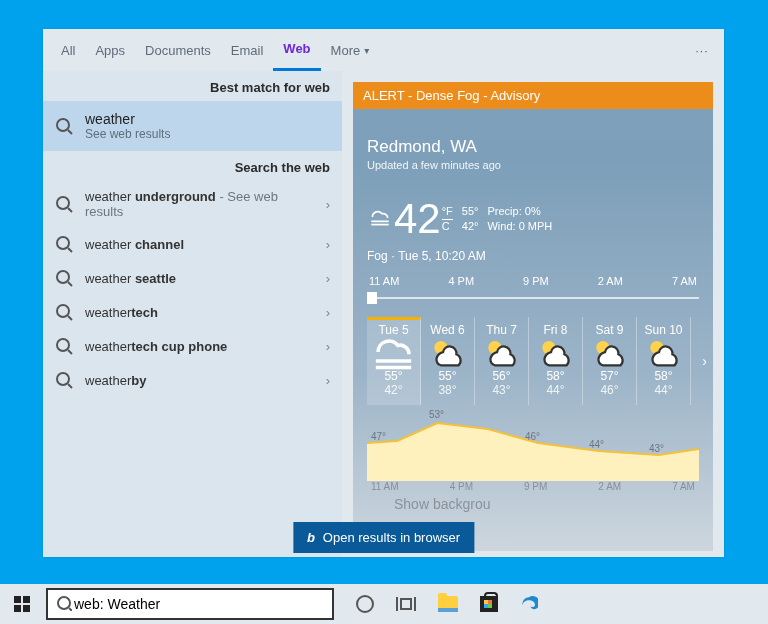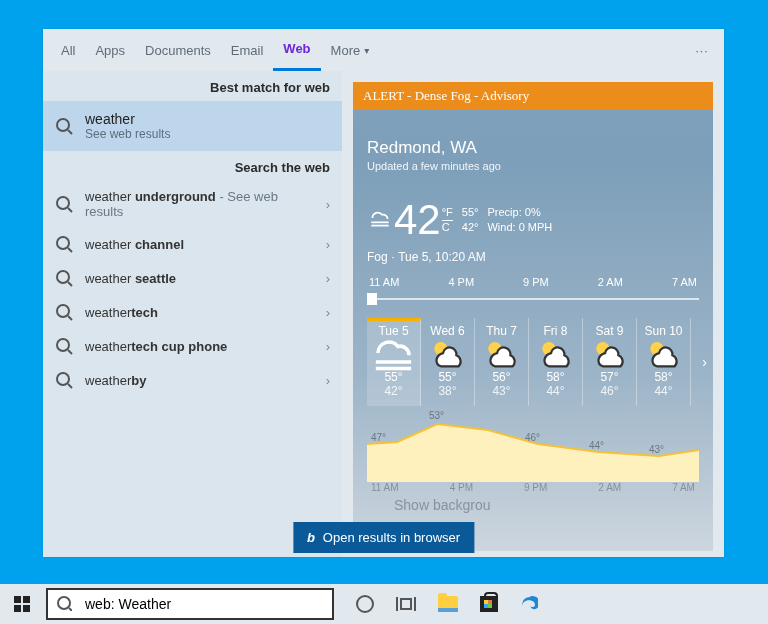--- a/index.html
+++ b/index.html
@@ -23,21 +23,21 @@
   .best .title { font-size: 14px; color: #222; }
   .best .sub { font-size: 12px; color: #5d6e7d; }
   .row { display: flex; align-items: center; padding: 8px 12px; gap: 12px; color: #333; cursor: pointer; }
   .row .txt { flex: 1; font-size: 13px; }
   .row .txt .light { color: #6a7783; font-weight: 400; }
   .row .chev { color: #7c8892; font-size: 13px; }
   .mag { width: 18px; height: 18px; flex: none; }
   .mag svg { width: 18px; height: 18px; stroke: #555; fill: none; stroke-width: 2; }
 
   
-  .alert { background: #ec8c1a; color: #fff; font-size: 13px; padding: 6px 10px; font-family: Liberation Serif, serif; }
+  .alert { background: #ec8c1a; color: #fff; font-size: 13px; padding: 6px 10px; }
   .card { flex: 1; background: linear-gradient(180deg, #7fa0ba 0%, #7d9fb9 12%, #9cb4c8 60%, #cdd6de 100%); color: #fff; padding: 28px 14px 6px; position: relative; overflow: hidden; }
   .loc { font-size: 17px; }
   .upd { font-size: 11px; opacity: .9; margin-top: 2px; }
   .now { display: flex; align-items: center; gap: 1px; margin-top: 24px; }
   .temp { font-size: 42px; font-weight: 300; }
   .unit { font-size: 11px; line-height: 13px; }
   .unit .f { border-bottom: 1px solid #fff; padding-bottom: 1px; }
   .stats { font-size: 11px; line-height: 15px; margin-left: 8px; }
   .cond { font-size: 12px; margin-top: 6px; }
   .hours { display: flex; justify-content: space-between; font-size: 11px; margin-top: 12px; padding: 0 2px; }
@@ -61,21 +61,21 @@
   .showbg { font-size: 14px; color: #8a929b; margin-top: 4px; margin-left: 27px; }
 
   .open-btn { position: absolute; left: 50%; transform: translateX(-50%); bottom: 4px; background: #0a5a99; color: #fff; font-size: 13px; padding: 8px 14px; display: flex; align-items: center; gap: 8px; cursor: pointer; }
   .open-btn .b { font-weight: 700; font-style: italic; }
 
   
   .taskbar { position: absolute; left: 0; right: 0; bottom: 0; height: 40px; background: #e1e8ee; display: flex; align-items: center; }
   .start { width: 44px; display: flex; justify-content: center; align-items: center; }
   .win { width: 16px; height: 16px; display: grid; grid-template: 1fr 1fr / 1fr 1fr; gap: 2px; }
   .win div { background: #222; }
-  .searchbox { margin-left: 2px; width: 288px; height: 32px; background: #fff; border: 2px solid #333; display: flex; align-items: center; padding: 0 8px; gap: 11px; }
+  .searchbox { margin-left: 2px; width: 288px; height: 32px; background: #fff; border: 2px solid #333; display: flex; align-items: center; padding: 0 8px; gap: 0; }
   .searchbox input { border: 0; outline: 0; flex: 1; font-size: 14px; background: transparent; }
   .searchbox .mag svg { width: 16px; height: 16px; }
   .tb-icons { display: flex; align-items: center; gap: 22px; margin-left: 22px; }
   .tb-icons > * { display: flex; align-items: center; justify-content: center; }
   .cortana { width: 18px; height: 18px; border: 2px solid #555; border-radius: 50%; }
   .folder { width: 20px; height: 16px; background: #ffcf3f; border-radius: 2px; position: relative; }
   .folder:before { content: ""; position: absolute; left: 0; top: -3px; width: 9px; height: 4px; background: #ffcf3f; border-radius: 2px 2px 0 0; }
   .folder:after { content: ""; position: absolute; left: 0; bottom: 0; right: 0; height: 4px; background: #5aa0d8; }
   .store { width: 18px; height: 16px; background: #222; position: relative; }
   .store:before { content: ""; position: absolute; left: 4px; top: -4px; width: 10px; height: 4px; border: 2px solid #222; border-bottom: 0; border-radius: 4px 4px 0 0; }

